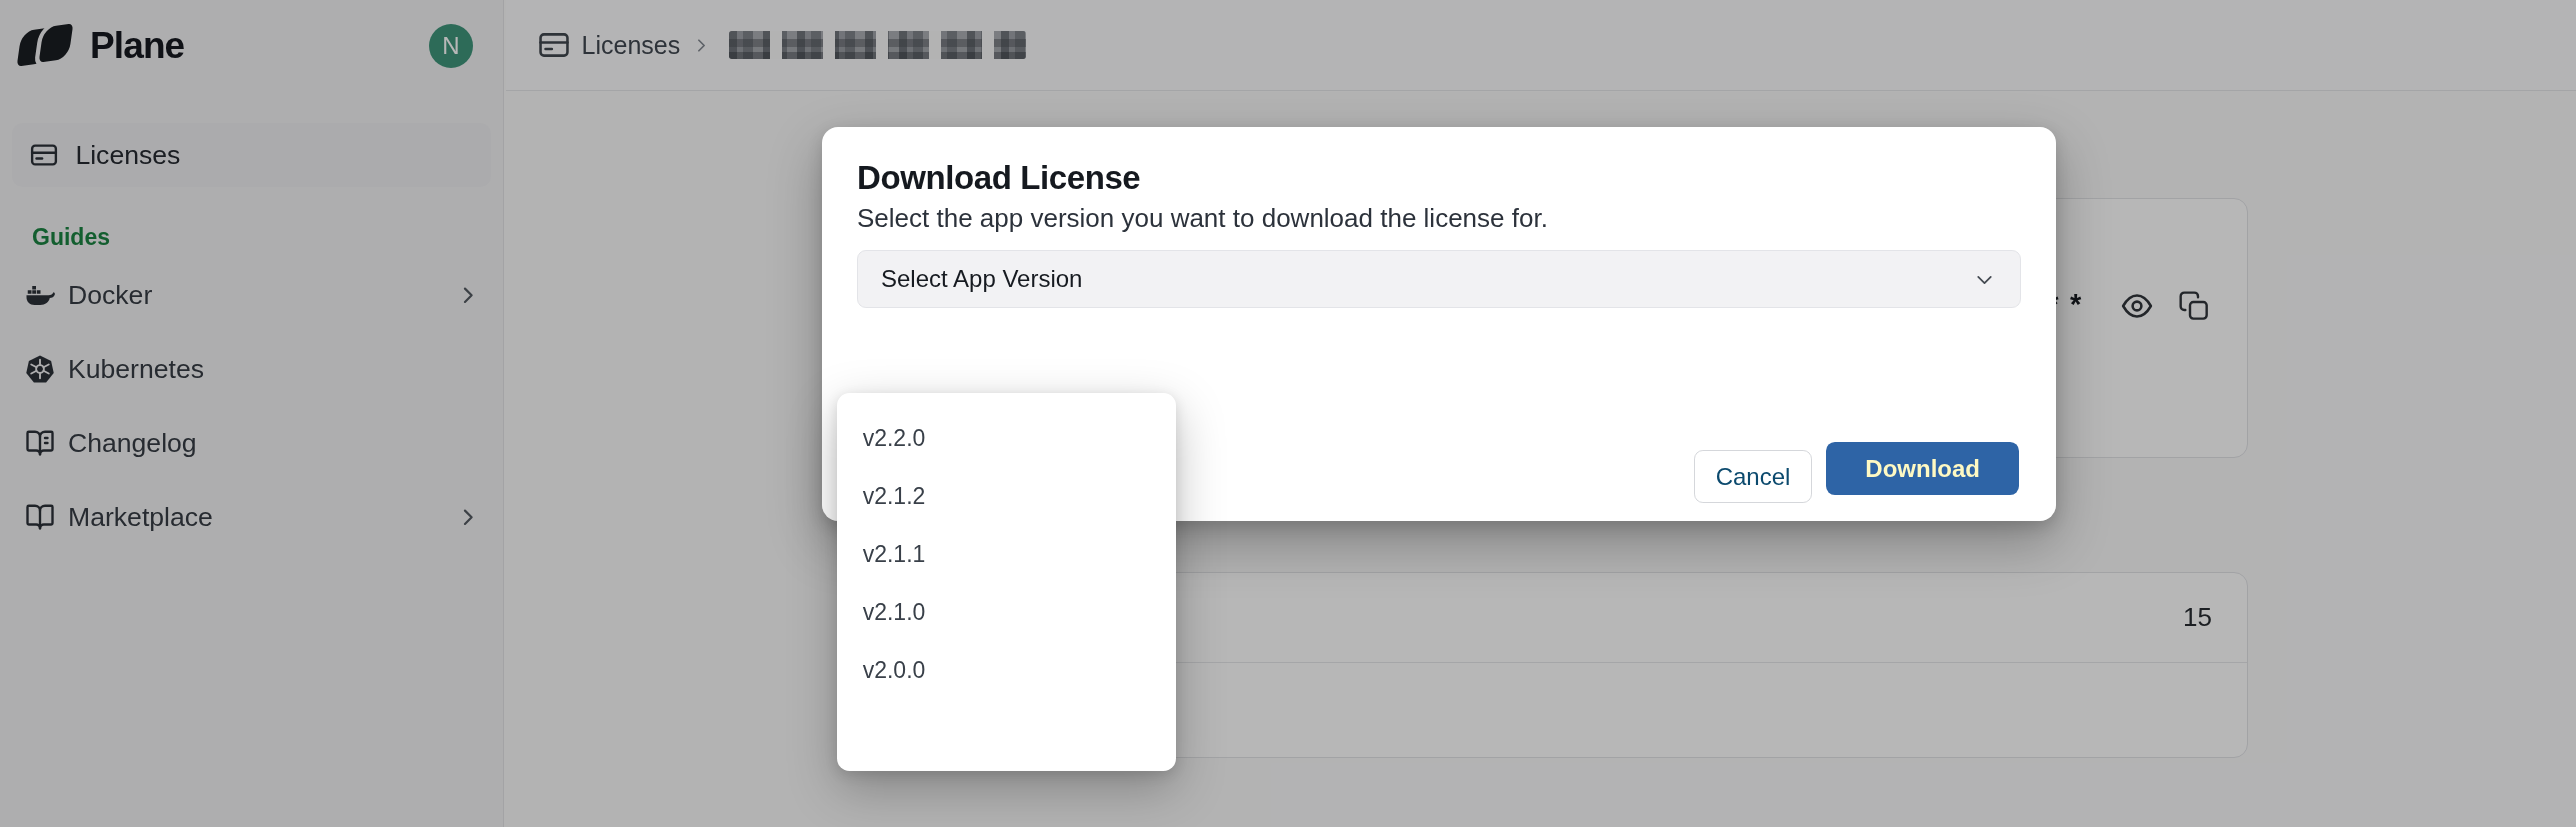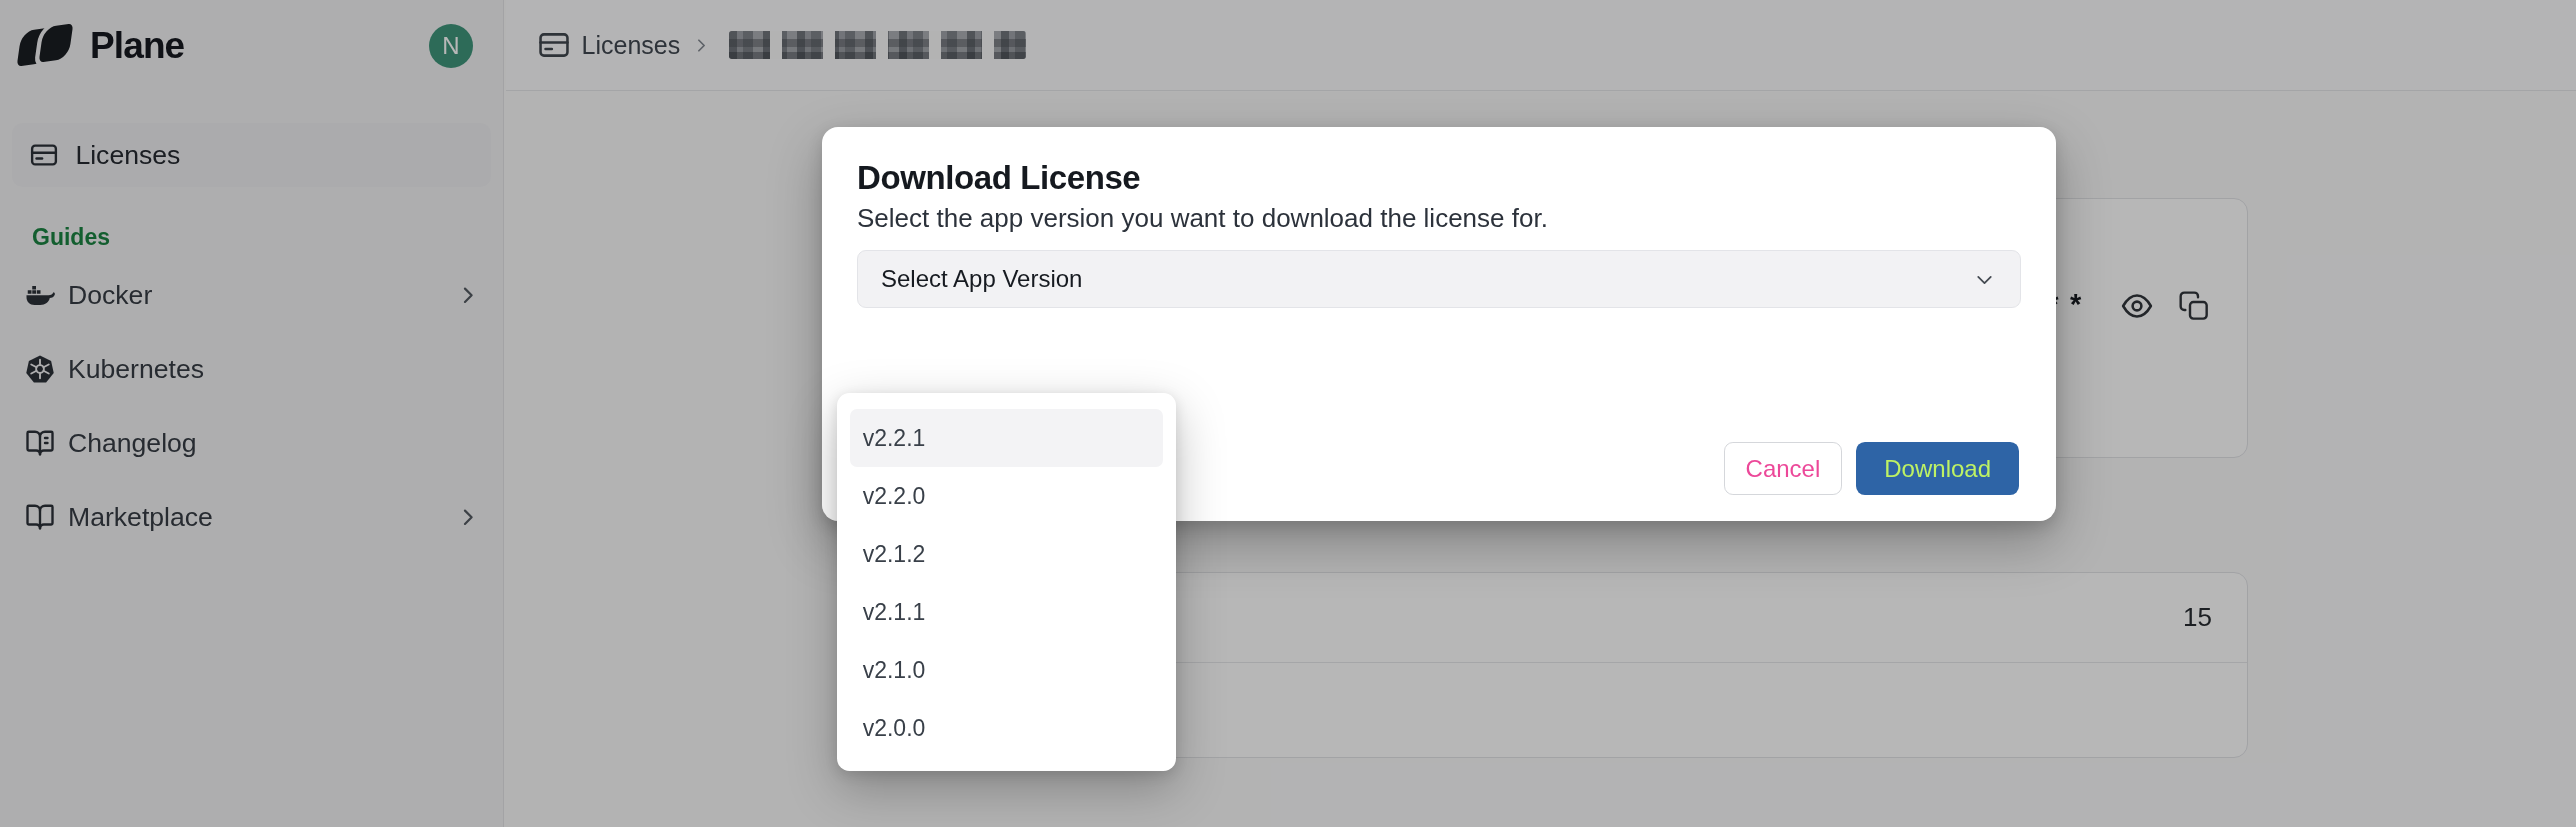--- a/index.html
+++ b/index.html
@@ -49,22 +49,22 @@
   .overlay{position:absolute;inset:0;background:rgba(16,17,18,0.30);z-index:10;}
   .modal{position:absolute;left:822px;top:127px;width:1234px;height:394px;background:#fff;border-radius:16px;z-index:20;
     box-shadow:0 21px 53px rgba(0,0,0,.28),0 5.3px 16px rgba(0,0,0,.14);padding:32px 35px;box-sizing:border-box;}
   .modal-title{font-size:33px;font-weight:700;color:#15191f;letter-spacing:-0.4px;}
   .modal-subtitle{margin-top:6px;font-size:26px;color:#2c323b;}
   .field-label{margin-top:41px;font-size:25px;color:#575e66;}
   .req{color:#a62c23;margin-left:3.5px;font-size:25px;}
   .select{margin-top:16px;height:58px;background:#f2f2f4;border:1.8px solid #e3e4e8;border-radius:8.9px;display:flex;align-items:center;justify-content:space-between;padding:0 23px;font-size:24px;color:#171b21;cursor:pointer;box-sizing:border-box;}
   .modal-footer{position:absolute;top:315px;right:37px;display:flex;gap:14px;}
   .btn{height:53px;display:flex;align-items:center;border-radius:8.9px;font-size:24px;cursor:pointer;font-family:inherit;}
-  .btn-cancel{background:#fff;border:1.8px solid #d5d7db;color:#ec4899;padding:0 21px;}
-  .btn-primary{border:none;color:#bef264;padding:0 28px;font-weight:400;}
+  .btn-cancel{background:#fff;border:1.8px solid #d5d7db;color:#0c4a6e;padding:0 21px;margin-top:8px;}
+  .btn-primary{border:none;color:#fef9c3;padding:0 39px;font-weight:700;}
   .dropdown{position:absolute;left:837px;top:393px;width:339px;height:378px;background:#fff;border-radius:12.4px;z-index:30;padding:16px 13.3px;box-sizing:border-box;
     box-shadow:0 17.7px 49px rgba(0,0,0,.25),0 3.5px 12.4px rgba(0,0,0,.12);}
   .option{height:58px;display:flex;align-items:center;padding:0 12.4px;font-size:23px;color:#394049;border-radius:7px;cursor:pointer;}
   .option.hl{background:#f3f3f5;}
   svg{display:block;}
 </style>
 </head>
 <body>
 
 <div class="app">
@@ -219,21 +219,20 @@
           </svg>
       </span>
     </div>
     <div class="modal-footer">
       <button class="btn btn-cancel">Cancel</button>
       <button class="btn btn-primary" style="background:#2e64a6;">Download</button>
     </div>
   </div>
 
   <div class="dropdown">
-    <div class="option hl">v2.2.1</div>
     <div class="option">v2.2.0</div>
     <div class="option">v2.1.2</div>
     <div class="option">v2.1.1</div>
     <div class="option">v2.1.0</div>
     <div class="option">v2.0.0</div>
   </div>
 
 </div>
 
 

